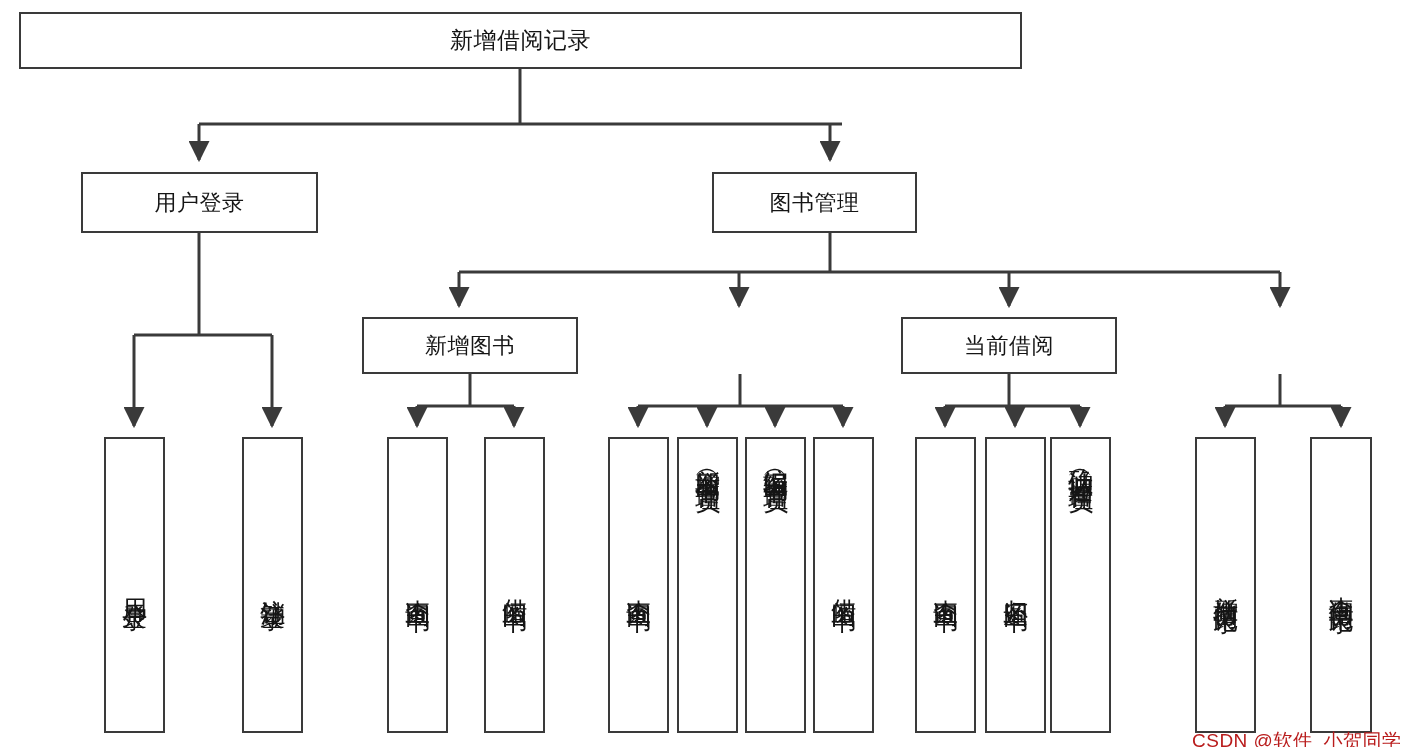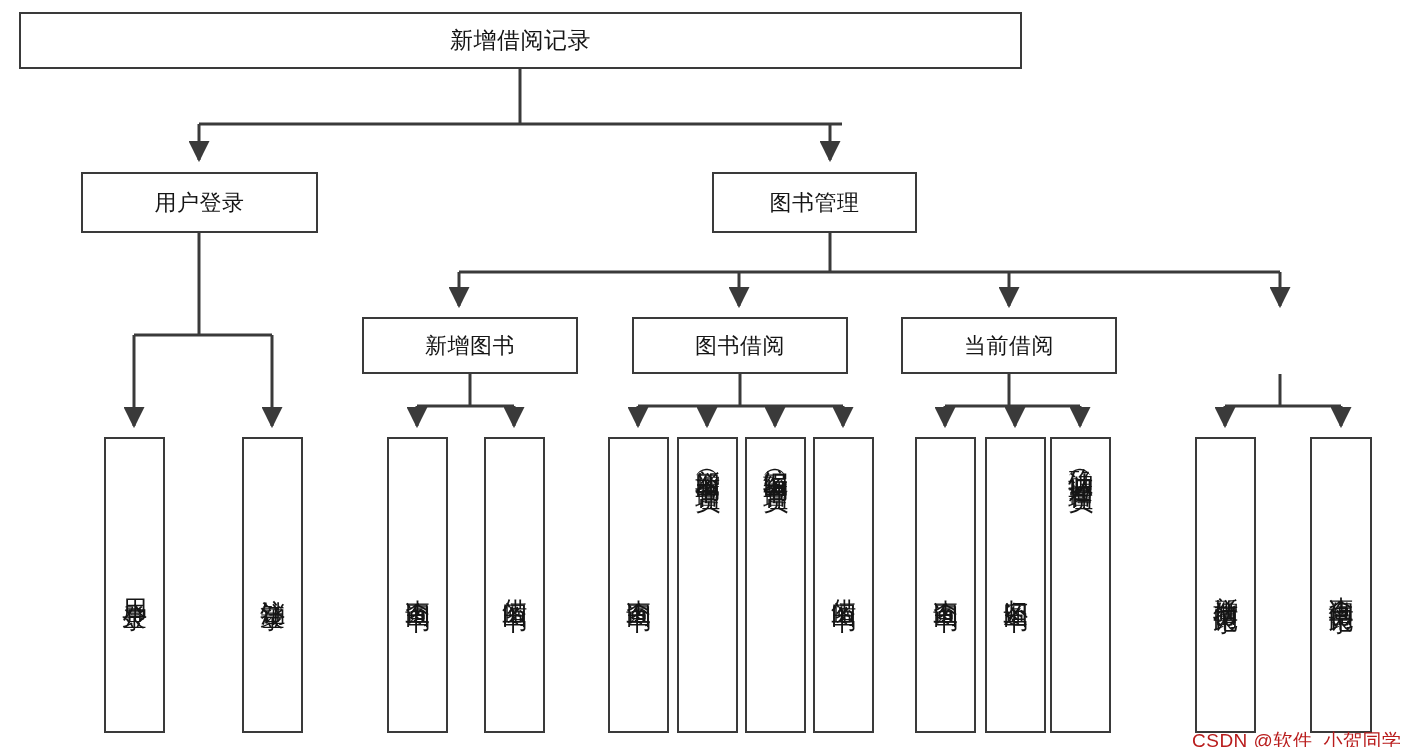--- a/index.html
+++ b/index.html
@@ -129,23 +129,20 @@
   </div>
 
   <div class="node horizontal" id="n-l1-1" style="left:712px;top:172px;width:205px;height:61px;">
     <span class="lbl">图书管理</span>
   </div>
 
   <div class="node horizontal" id="n-l2-0" style="left:362px;top:317px;width:216px;height:57px;">
     <span class="lbl">新增图书</span>
   </div>
 
-  <div class="node horizontal" id="n-l2-1" style="left:632px;top:317px;width:216px;height:57px;">
-    <span class="lbl">图书借阅</span>
-  </div>
 
   <div class="node horizontal" id="n-l2-2" style="left:901px;top:317px;width:216px;height:57px;">
     <span class="lbl">当前借阅</span>
   </div>
 
 
   <div class="node vertical mid" id="n-leaf-0" style="left:104px;top:437px;width:61px;height:296px;">
     <span class="lbl">用户登录</span>
   </div>
 

